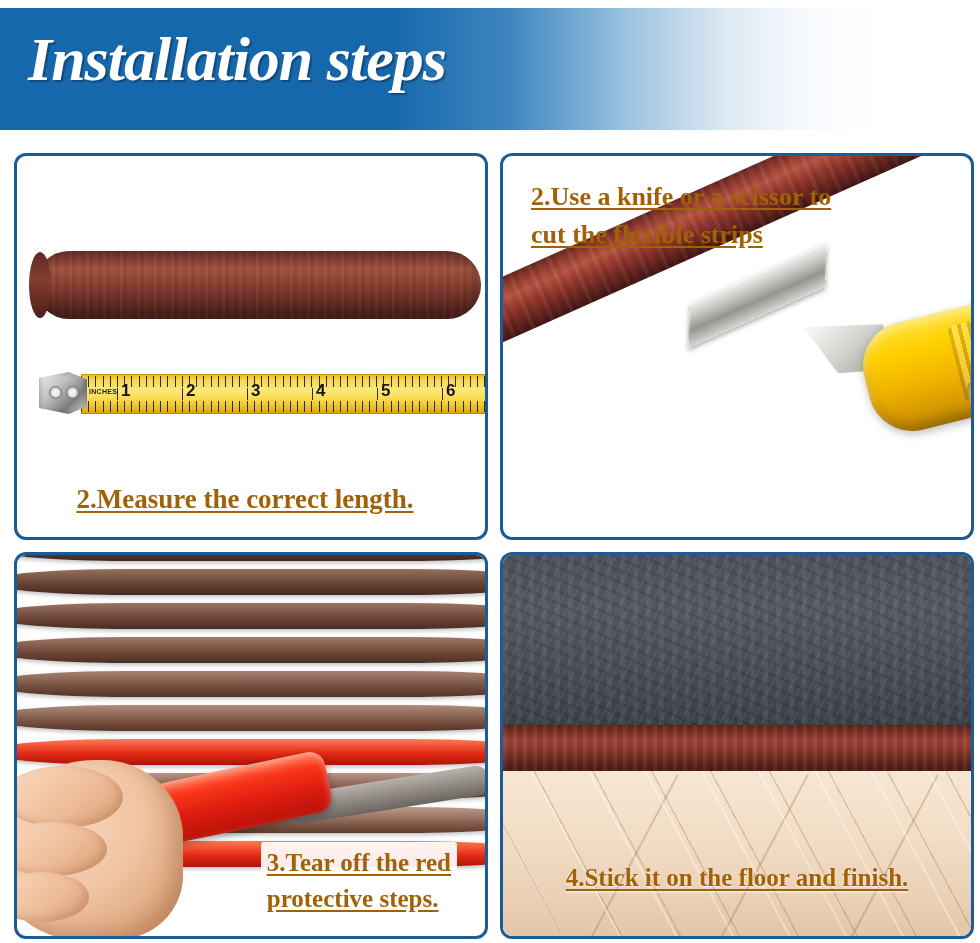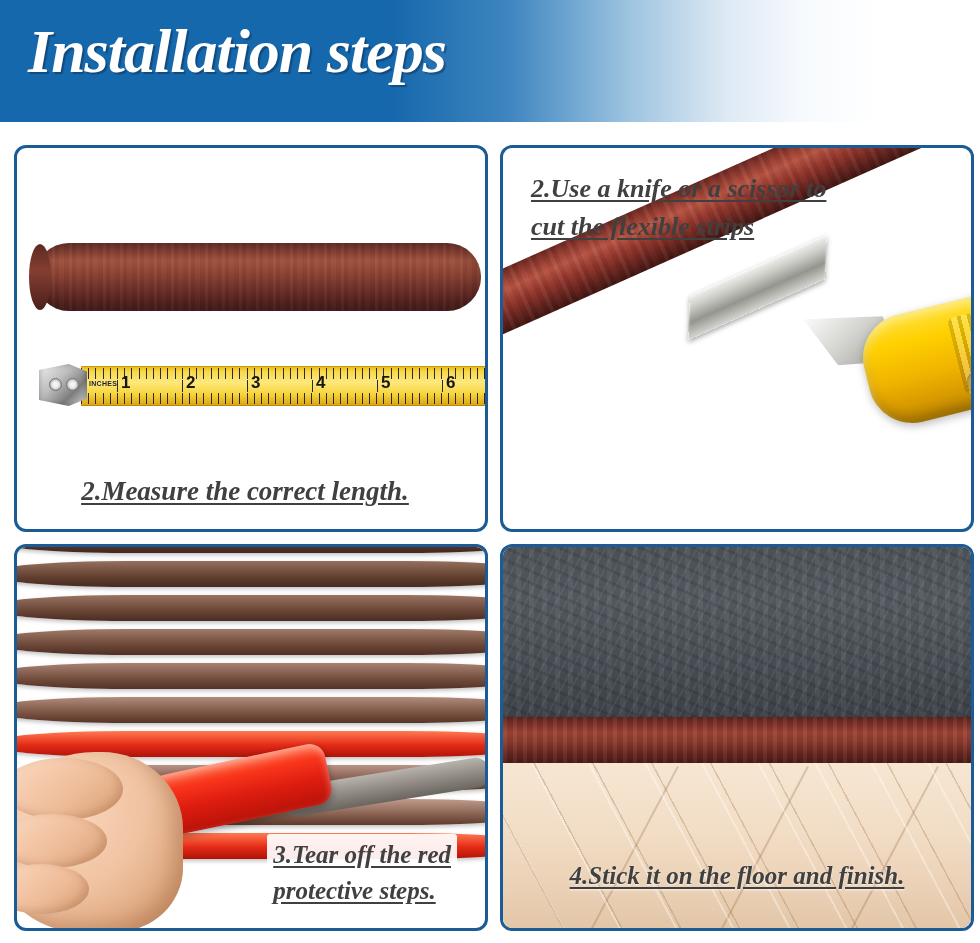--- a/index.html
+++ b/index.html
@@ -2,42 +2,42 @@
 <html><head>
 <meta charset="utf-8">
 <style>
   html,body{margin:0;padding:0;background:#ffffff;}
   body{width:980px;height:943px;overflow:hidden;font-family:"Liberation Serif",serif;}
 
   .page{position:relative;width:980px;height:943px;background:#fff;}
 
   
   .header{position:relative;width:980px;height:122px;
-    background:linear-gradient(to right,#1668ac 0%,#1668ac 40%,#3f86c0 52%,#9cc3e0 64%,#dde9f4 74%,#f7fafd 82%,#ffffff 90%,#ffffff 100%);}
+    background:linear-gradient(to right,#1668ac 0%,#1668ac 40%,#3f86c0 52%,#9cc3e0 64%,#dde9f4 74%,#f7fafd 82%,#ffffff 90%,#ffffff 100%);margin-top:8px;}
   .header-title{position:absolute;left:28px;top:16px;
     font-family:"Liberation Serif",serif;font-style:italic;font-weight:bold;
     font-size:62px;letter-spacing:-1px;color:#ffffff;
     text-shadow:2px 2px 1px rgba(10,40,70,.45);white-space:nowrap;}
 
   
   .grid{position:absolute;left:14px;top:145px;width:952px;height:786px;
     display:grid;grid-template-columns:474px 474px;grid-template-rows:387px 387px;
     gap:12px;}
   .panel{position:relative;border:3px solid #1b5c96;border-radius:12px;
     background:#fff;overflow:hidden;}
 
   
-  .cap{position:absolute;font-family:"Liberation Serif",serif;font-style:italic;
-    font-weight:bold;color:#404040;line-height:1.45;z-index:20;}
+  .cap{position:absolute;font-family:"Liberation Serif",serif;
+    font-weight:bold;color:#a16207;line-height:1.45;z-index:20;}
   .cap span{text-decoration:underline;text-underline-offset:3px;}
   .cap-1{left:0;right:12px;bottom:18px;text-align:center;font-size:27px;}
   .cap-2{left:28px;top:22px;font-size:26px;text-align:left;}
   .cap-3{right:28px;bottom:16px;font-size:25px;text-align:left;
     background:rgba(255,255,255,.92);padding:3px 6px;border-radius:3px;}
-  .cap-4{left:0;right:0;bottom:34px;text-align:center;font-size:25px;
+  .cap-4{left:0;right:0;bottom:40px;text-align:center;font-size:25px;
     text-shadow:0 1px 2px rgba(255,255,255,.85);}
 
   
   .p1-strip{position:absolute;left:18px;top:95px;width:446px;height:68px;
     border-radius:34px/34px;
     background:
       linear-gradient(to bottom,
         #6d3228 0%, #8a4236 14%, #a0533f 26%, #8d4433 44%,
         #71322a 64%, #57241f 84%, #4a1e1a 100%);
     box-shadow:inset 0 0 18px rgba(0,0,0,.28);}

